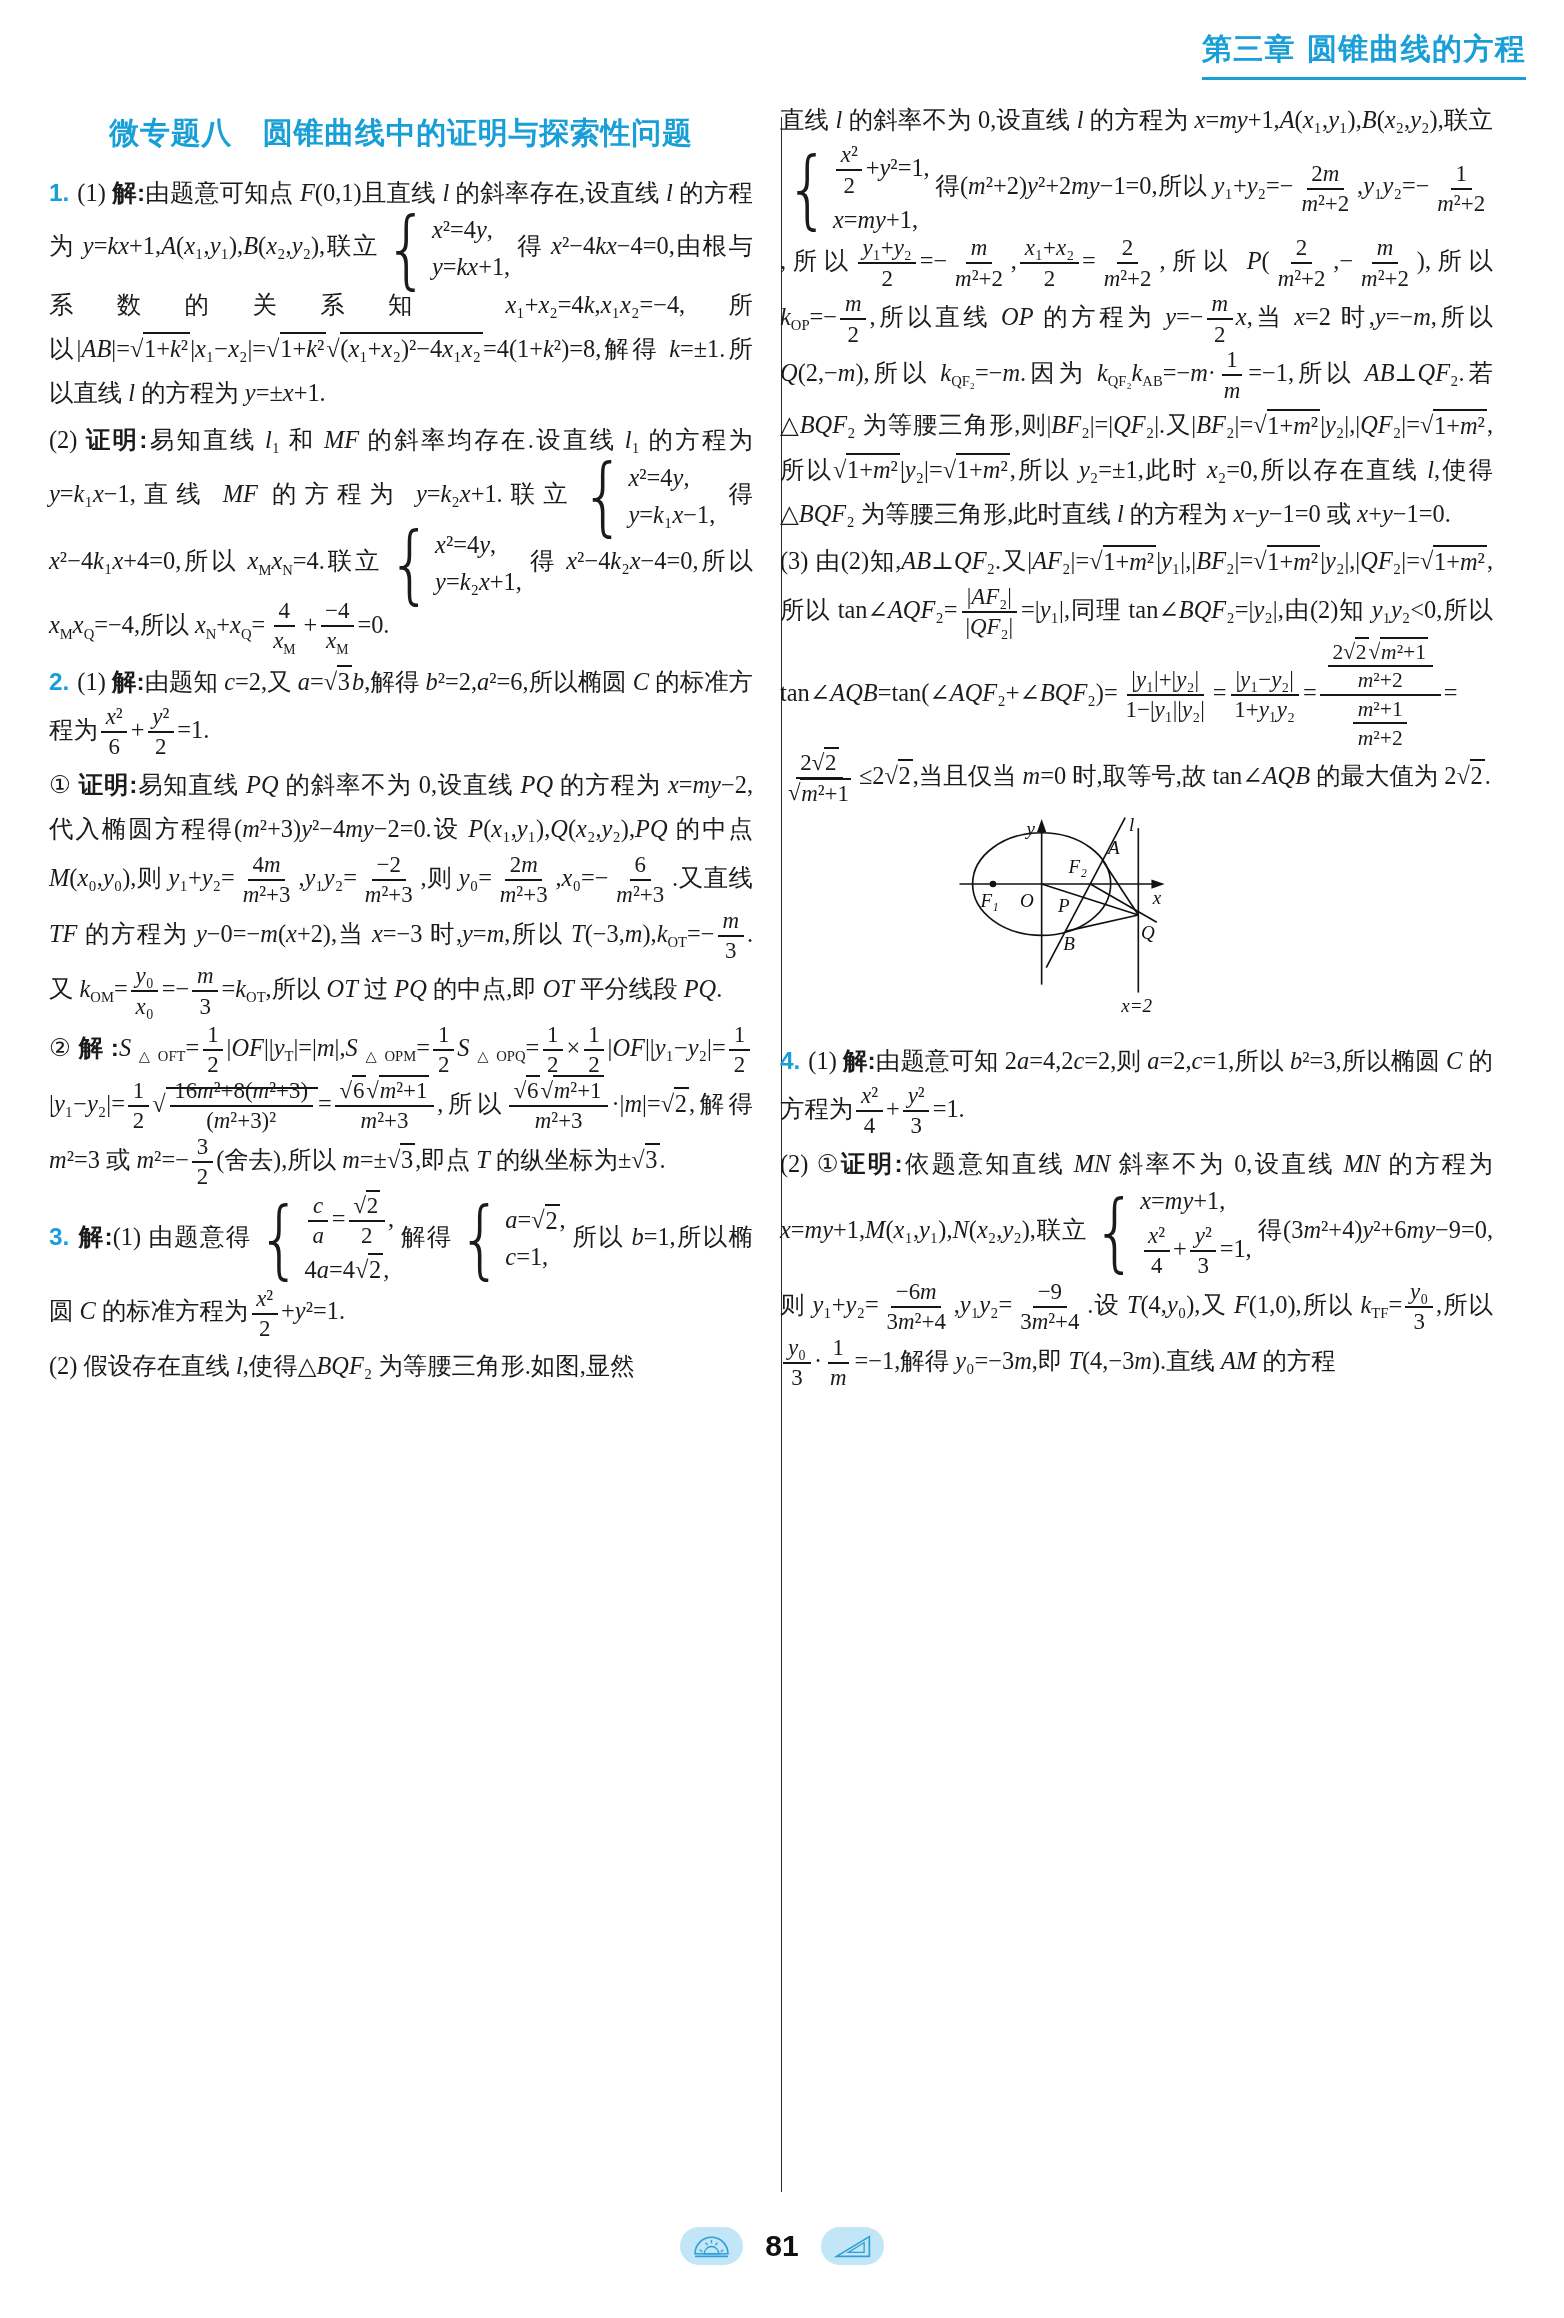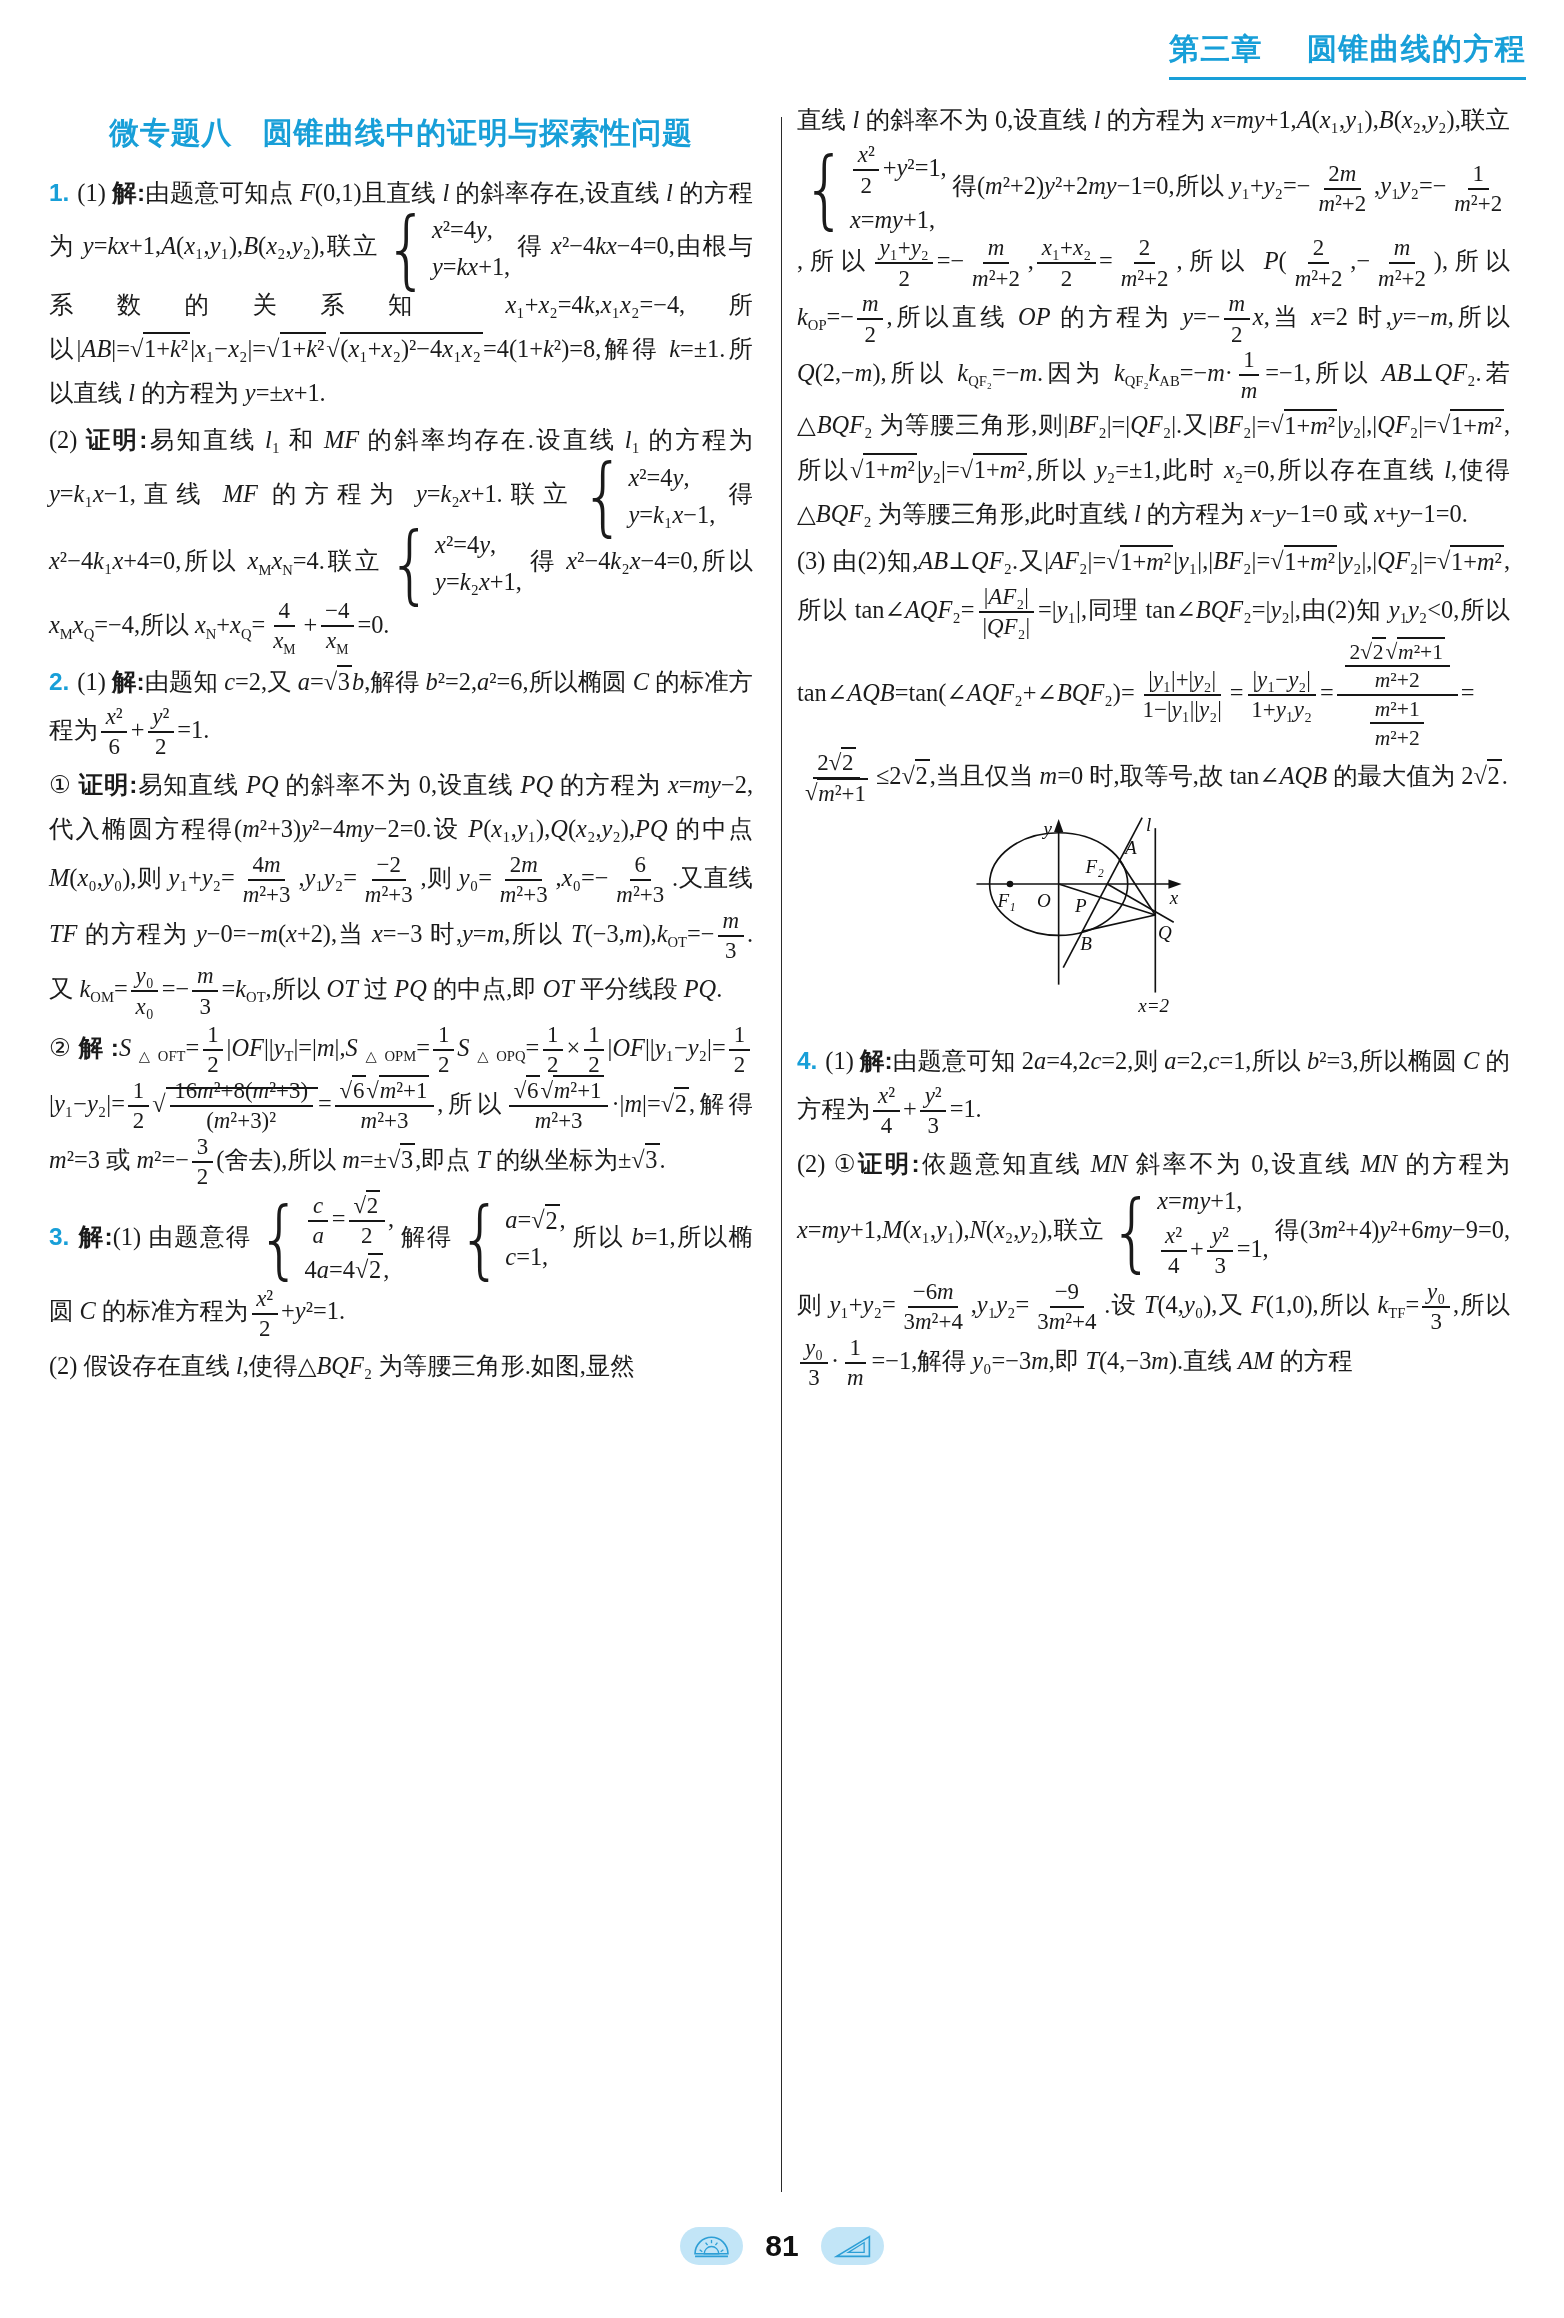--- a/index.html
+++ b/index.html
@@ -2,25 +2,25 @@
 <html style="font-size:10.5px"><head>
 <meta charset="utf-8">
 <style>
   html,body{margin:0;padding:0;background:#e8e8e8;}
   .page{position:relative;width:1564px;height:2319px;background:#ffffff;overflow:hidden;
         font-family:"Liberation Serif","DejaVu Serif",serif;color:#1b1b1b;}
   
   .header{position:absolute;top:29px;right:38px;padding-bottom:6.6px;border-bottom:3.3px solid #189fd8;
           font-family:"Liberation Sans","DejaVu Sans",sans-serif;font-weight:700;color:#189fd8;
           font-size:30px;letter-spacing:1.3px;}
-  .header .chap{margin-right:44px;}
+  .header .chap{margin-right:11px;}
   
   .col{position:absolute;top:98px;}
   .col-left{left:49px;width:704px;}
-  .col-right{left:797px;width:713px;}
+  .col-right{left:780px;width:713px;}
   .divider{position:absolute;left:781px;top:117px;width:1.3px;height:2075px;background:#2a2a2a;}
   
   .para{font-size:24.4px;line-height:1.82;text-align:justify;margin:0 0 2.6px 0;}
   .blue{color:#189fd8;}
   .bl{font-family:"Liberation Sans","DejaVu Sans",sans-serif;font-weight:700;}
   .pnum{color:#189fd8;font-weight:700;font-family:"Liberation Sans","DejaVu Sans",sans-serif;margin-right:8px;}
   .sec-title{font-family:"Liberation Sans","DejaVu Sans",sans-serif;font-weight:700;color:#189fd8;
              font-size:30px;margin:14.5px 0 17px 0;text-align:center;letter-spacing:0.7px;}
   sub{font-size:0.60em;}
   

